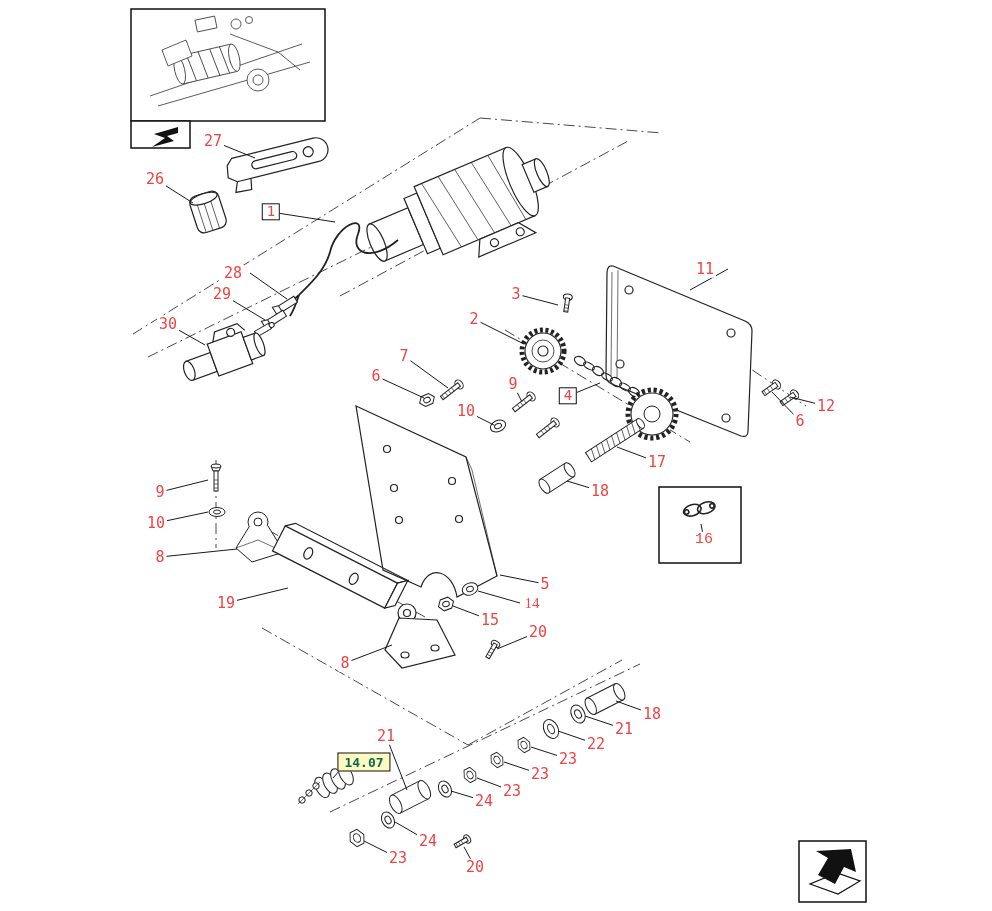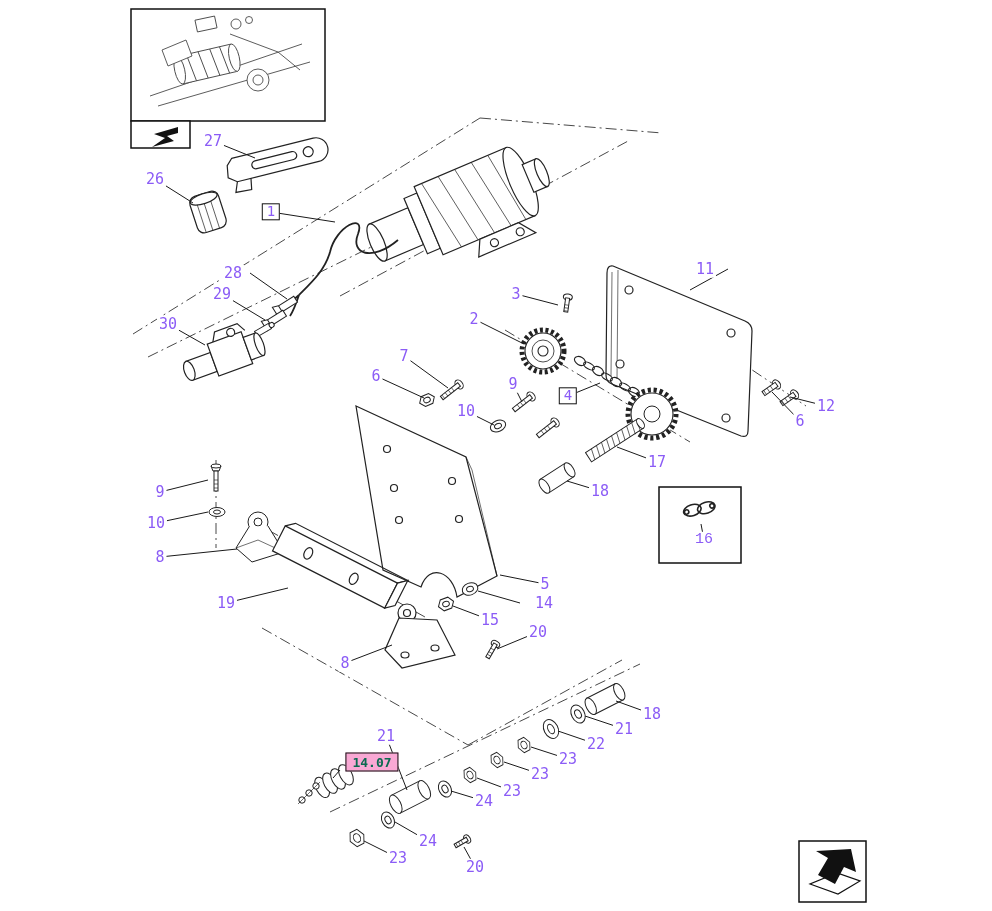--- a/index.html
+++ b/index.html
@@ -2,21 +2,21 @@
 <html><head>
 <meta charset="utf-8">
 <style>
   *{box-sizing:border-box}
   html,body{margin:0;padding:0}
   body{width:992px;height:911px;position:relative;background:#fff;font-family:"DejaVu Sans Mono","Liberation Mono",monospace}
   #stage{position:absolute;inset:0;width:992px;height:911px;overflow:hidden}
   svg.layer{position:absolute;left:0;top:0;width:992px;height:911px}
   #leader-lines line{stroke:#1a1a1a;stroke-width:1}
   #callout-layer{position:absolute;inset:0;pointer-events:none}
-  .callout{position:absolute;transform:translate(-50%,-50%);font-size:15px;color:#8b5cf6;background:#fff;padding:0 2px;line-height:1.1;pointer-events:auto;white-space:nowrap}
+  .callout{position:absolute;transform:translate(-50%,-50%);font-size:15px;color:#ef4444;background:#fff;padding:0 2px;line-height:1.1;pointer-events:auto;white-space:nowrap}
   .callout.boxed{border:1.4px solid #111;padding:0 4px;font-size:14px}
   #ref-link{position:absolute;transform:translate(-50%,-50%);font-size:13px;font-weight:bold;border:1.2px solid #111;padding:1px 6px;pointer-events:auto;white-space:nowrap}
   .pt{fill:#fff;stroke:#222;stroke-width:1.2}
   .pt2{fill:#fff;stroke:#222;stroke-width:1}
   .thin{stroke-width:.65;fill:none;stroke:#222}
   .wire{fill:none;stroke:#222;stroke-width:1.8}
   .cl path{fill:none;stroke:#333;stroke-width:.9;stroke-dasharray:11 4 2 4}
   .box{fill:#fff;stroke:#111;stroke-width:1.5}
   .mini{stroke:#4a4a4a;fill:none;stroke-width:.9}
 </style>
@@ -410,33 +410,33 @@
       <div class="callout" style="left: 466px; top: 411px;">10</div>
       <div class="callout" style="left: 826px; top: 406px;">12</div>
       <div class="callout" style="left: 800px; top: 421px;">6</div>
       <div class="callout" style="left: 657px; top: 462px;">17</div>
       <div class="callout" style="left: 600px; top: 491px;">18</div>
       <div class="callout" style="left: 160px; top: 492px;">9</div>
       <div class="callout" style="left: 156px; top: 523px;">10</div>
       <div class="callout" style="left: 160px; top: 557px;">8</div>
       <div class="callout" style="left: 704px; top: 540px; font-family: Liberation Mono, monospace;">16</div>
       <div class="callout" style="left: 545px; top: 584px;">5</div>
-      <div class="callout" style="left: 544px; top: 603px;">14</div>
+      <div class="callout" style="left: 532px; top: 603px; font-family: Liberation Serif, serif;">14</div>
       <div class="callout" style="left: 490px; top: 620px;">15</div>
       <div class="callout" style="left: 226px; top: 603px;">19</div>
       <div class="callout" style="left: 538px; top: 632px;">20</div>
       <div class="callout" style="left: 345px; top: 663px;">8</div>
       <div class="callout" style="left: 652px; top: 714px;">18</div>
       <div class="callout" style="left: 624px; top: 729px;">21</div>
       <div class="callout" style="left: 596px; top: 744px;">22</div>
       <div class="callout" style="left: 568px; top: 759px;">23</div>
       <div class="callout" style="left: 540px; top: 774px;">23</div>
       <div class="callout" style="left: 512px; top: 791px;">23</div>
       <div class="callout" style="left: 484px; top: 801px;">24</div>
       <div class="callout" style="left: 386px; top: 736px;">21</div>
       <div class="callout" style="left: 428px; top: 841px;">24</div>
       <div class="callout" style="left: 398px; top: 858px;">23</div>
       <div class="callout" style="left: 475px; top: 867px;">20</div>
     </div>
 
-  <div id="ref-link" style="left: 372px; top: 762px; background: #f9a8d4; color: rgb(12, 106, 80);">14.07</div>
+  <div id="ref-link" style="left: 364px; top: 762px; background: #fef9c3; color: rgb(12, 106, 80);">14.07</div>
 
 </div>
 
 </body></html>

